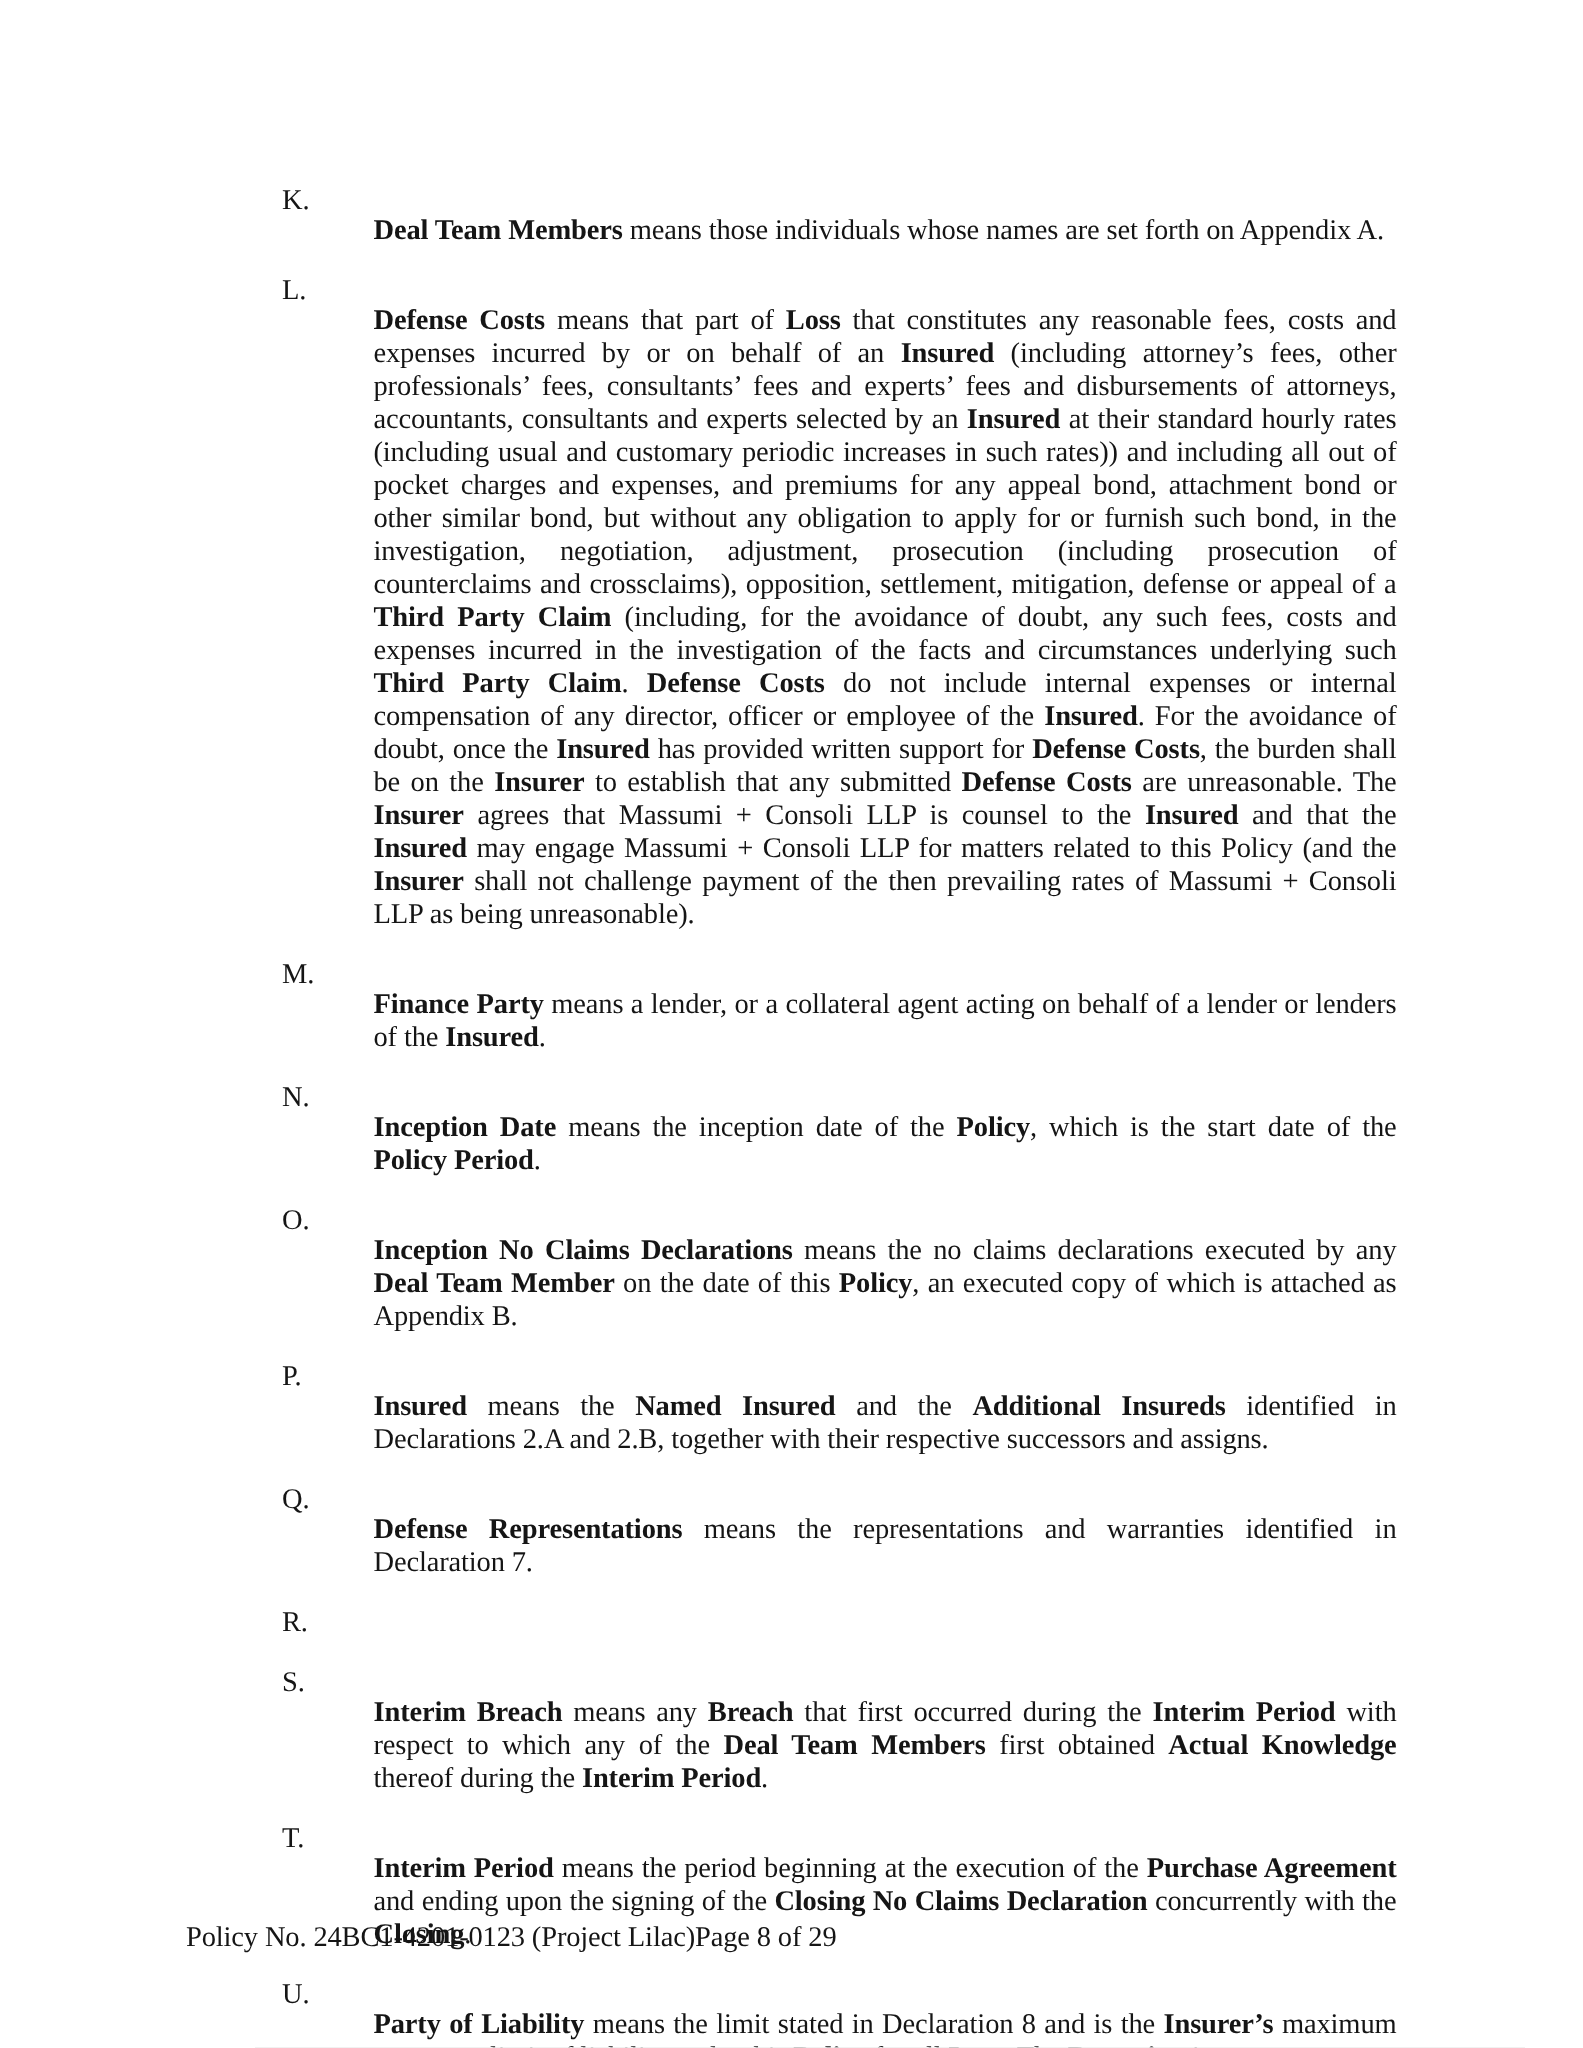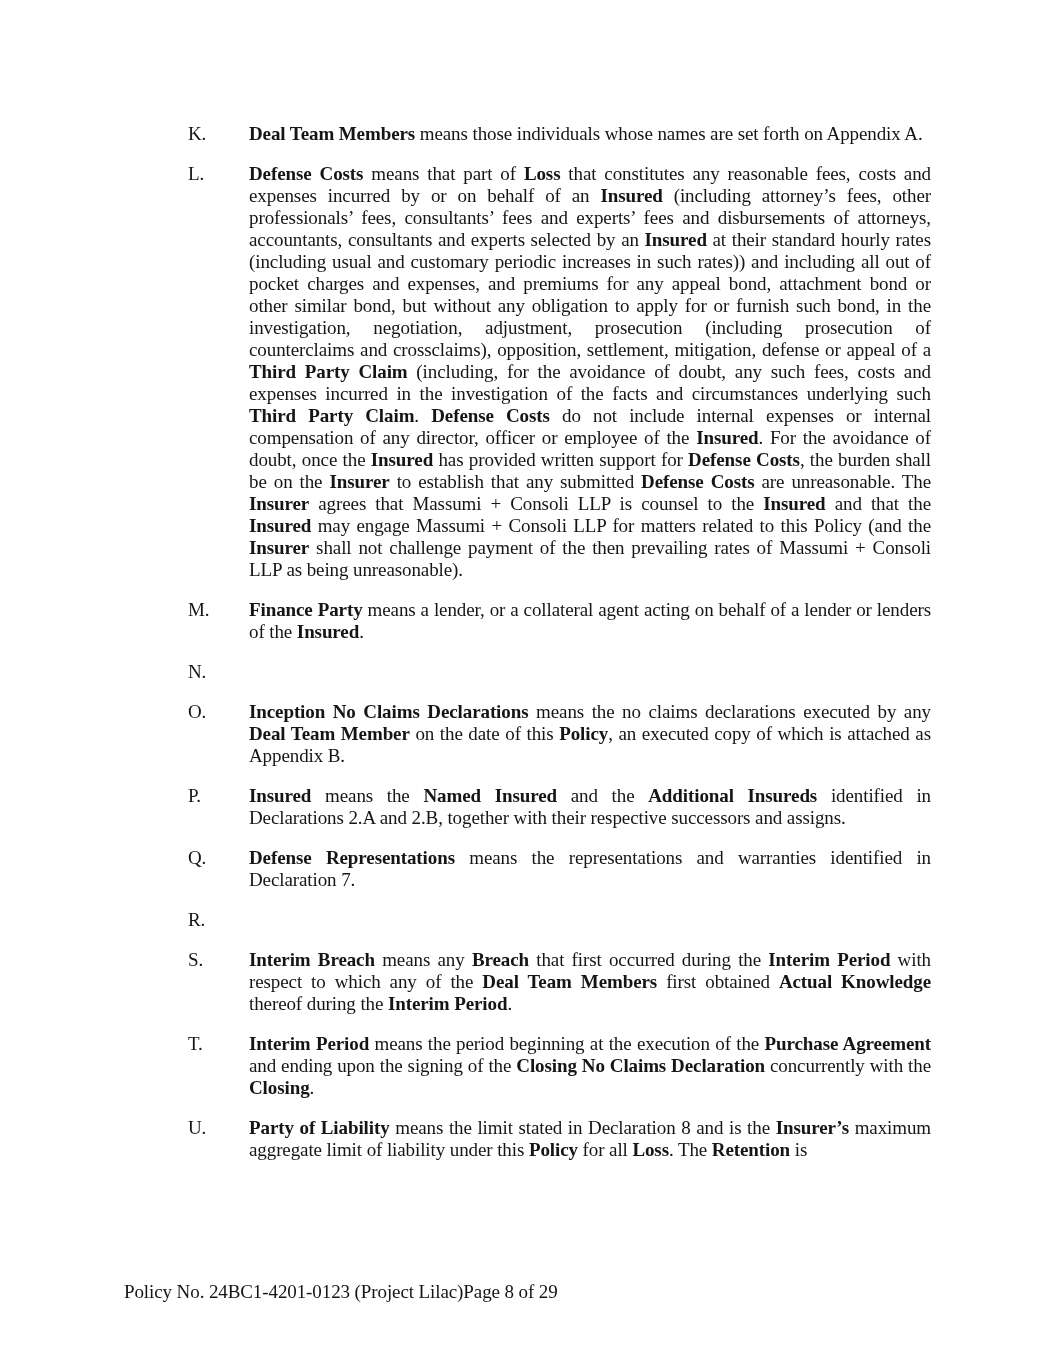--- a/index.html
+++ b/index.html
@@ -31,20 +31,21 @@
     margin-bottom: 18px;
   }
   .def-letter {
     flex: 0 0 auto;
     margin-left: 64px;
     width: 61px;
   }
   .def-body {
     flex: 1 1 auto;
     text-align: justify;
+    margin-top: 20px;
   }
   .def-body .b {
     font-weight: 700;
   }
   .footer {
     position: absolute;
     left: 124px;
     right: 124px;
     top: 1281px;
     display: flex;
@@ -63,20 +64,21 @@
         <div class="def-item">
           <div class="def-letter">L.</div>
           <div class="def-body"><span class="b">Defense Costs</span><span> means that part of </span><span class="b">Loss</span><span> that constitutes any reasonable fees, costs and expenses incurred by or on behalf of an </span><span class="b">Insured</span><span> (including attorney’s fees, other professionals’ fees, consultants’ fees and experts’ fees and disbursements of attorneys, accountants, consultants and experts selected by an </span><span class="b">Insured</span><span> at their standard hourly rates (including usual and customary periodic increases in such rates)) and including all out of pocket charges and expenses, and premiums for any appeal bond, attachment bond or other similar bond, but without any obligation to apply for or furnish such bond, in the investigation, negotiation, adjustment, prosecution (including prosecution of counterclaims and crossclaims), opposition, settlement, mitigation, defense or appeal of a </span><span class="b">Third Party Claim</span><span> (including, for the avoidance of doubt, any such fees, costs and expenses incurred in the investigation of the facts and circumstances underlying such </span><span class="b">Third Party Claim</span><span>. </span><span class="b">Defense Costs</span><span> do not include internal expenses or internal compensation of any director, officer or employee of the </span><span class="b">Insured</span><span>. For the avoidance of doubt, once the </span><span class="b">Insured</span><span> has provided written support for </span><span class="b">Defense Costs</span><span>, the burden shall be on the </span><span class="b">Insurer</span><span> to establish that any submitted </span><span class="b">Defense Costs</span><span> are unreasonable. The </span><span class="b">Insurer</span><span> agrees that Massumi + Consoli LLP is counsel to the </span><span class="b">Insured</span><span> and that the </span><span class="b">Insured</span><span> may engage Massumi + Consoli LLP for matters related to this Policy (and the </span><span class="b">Insurer</span><span> shall not challenge payment of the then prevailing rates of Massumi + Consoli LLP as being unreasonable).</span></div>
         </div>
         <div class="def-item">
           <div class="def-letter">M.</div>
           <div class="def-body"><span class="b">Finance Party</span><span> means a lender, or a collateral agent acting on behalf of a lender or lenders of the </span><span class="b">Insured</span><span>.</span></div>
         </div>
         <div class="def-item">
           <div class="def-letter">N.</div>
+          <div class="def-body"><span class="b">Inception Date</span><span> means the inception date of the </span><span class="b">Policy</span><span>, which is the start date of the </span><span class="b">Policy Period</span><span>.</span></div>
         </div>
         <div class="def-item">
           <div class="def-letter">O.</div>
           <div class="def-body"><span class="b">Inception No Claims Declarations</span><span> means the no claims declarations executed by any </span><span class="b">Deal Team Member</span><span> on the date of this </span><span class="b">Policy</span><span>, an executed copy of which is attached as Appendix B.</span></div>
         </div>
         <div class="def-item">
           <div class="def-letter">P.</div>
           <div class="def-body"><span class="b">Insured</span><span> means the </span><span class="b">Named Insured</span><span> and the </span><span class="b">Additional Insureds</span><span> identified in Declarations 2.A and 2.B, together with their respective successors and assigns.</span></div>
         </div>
         <div class="def-item">

